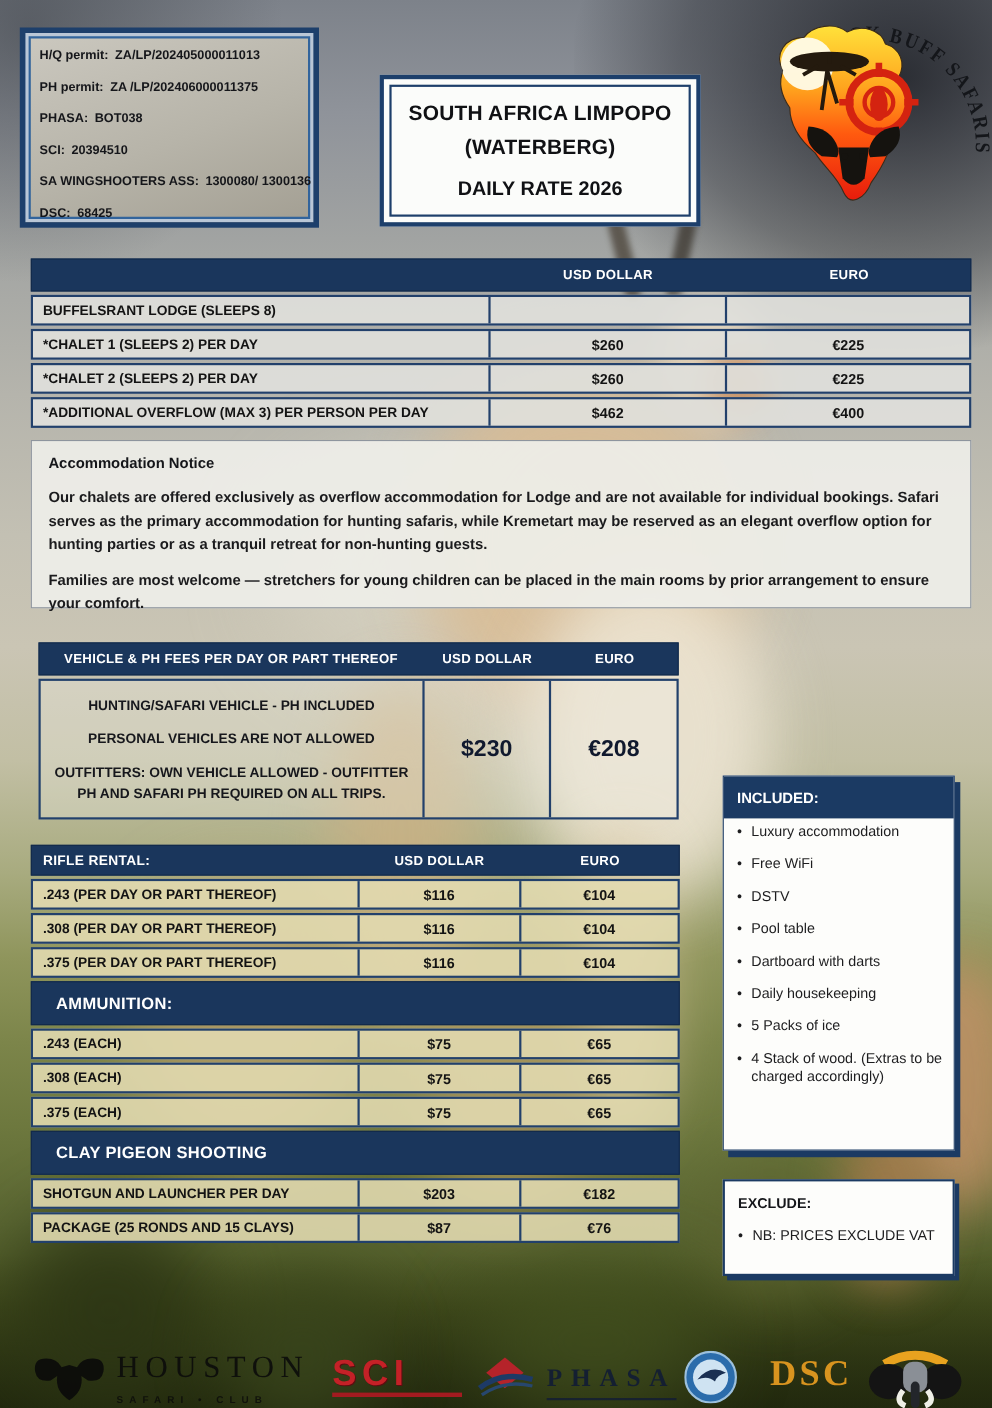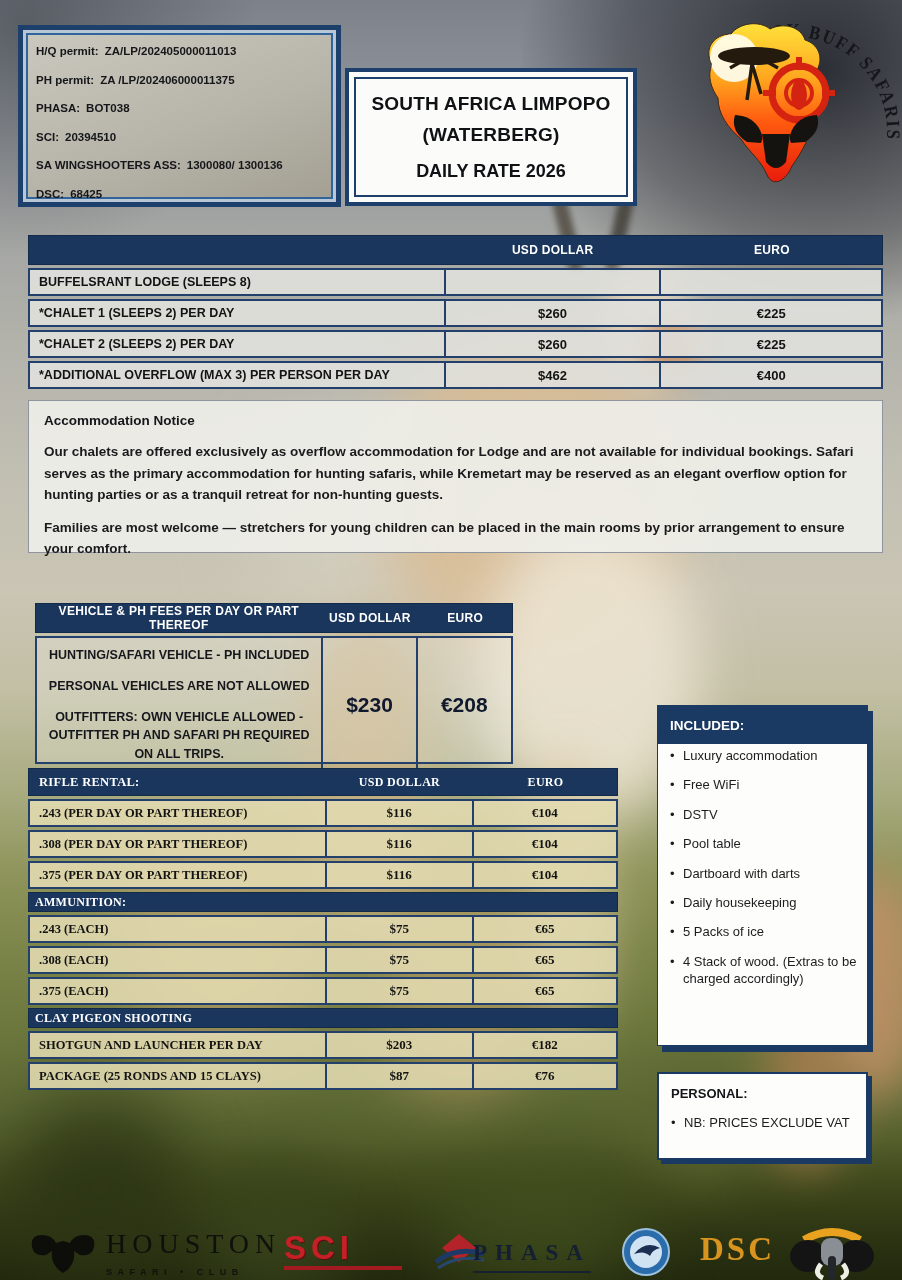--- a/index.html
+++ b/index.html
@@ -6,21 +6,21 @@
   body { background: #222; font-family: "Liberation Sans", sans-serif; }
   .page { position: relative; width: 902px; height: 1280px; overflow: hidden;
     background: linear-gradient(180deg,
       #7d828a 0%, #8f939a 8%, #a3a5a3 18%, #b5b4ac 28%, #c3c0b3 38%,
       #cac5b4 46%, #c2bfa4 54%, #a8ab7f 62%, #8f955c 68%, #7c854a 74%,
       #6d783e 80%, #5a6632 87%, #46511f 93%, #333d18 100%); }
   .blob, .shade { position: absolute; z-index: 1; pointer-events: none; }
   .layer { position: absolute; z-index: 3; }
 
   
-  .permit-box { left: 18px; top: 25px; width: 323px; height: 182px;
+  .permit-box { left: 18px; top: 25px; width: 272px; height: 182px;
     background: linear-gradient(160deg, #cbc8bf 0%, #b7b4a9 55%, #a39f93 100%);
     border: 5px solid #1d3f6b;
     box-shadow: inset 0 0 0 3px #b9c6d6, inset 0 0 0 5px #32649c;
     padding: 15px 13px; }
   .permit-line { display: flex; gap: 6px; margin-bottom: 16.5px;
     font-size: 11.5px; font-weight: bold; color: #15161a; white-space: nowrap; }
 
   
   .title-box { left: 345px; top: 68px; width: 292px; height: 138px;
     background: #fbfcfa; border: 4px solid #1d3f6b; padding: 5px; }
@@ -49,35 +49,35 @@
   .acc-grid { grid-template-columns: 48.6% 25.6% 25.8%; }
   .acc-table .trow { height: 28px; background: rgba(223,224,219,0.92); }
 
   
   .notice { left: 28px; top: 400px; width: 855px; height: 153px;
     background: rgba(238,238,232,0.93); border: 1px solid #8e959e; padding: 12px 15px; }
   .notice-title { font-size: 13.5px; font-weight: bold; color: #15161a; margin-bottom: 13px; }
   .notice p { font-size: 13.5px; font-weight: 600; color: #1b1b1d; line-height: 1.6; margin-bottom: 11px; }
 
   
-  .vehicle-table { left: 35px; top: 603px; width: 478px; }
+  .vehicle-table { left: 35px; top: 584px; width: 582px; }
   .veh-grid { grid-template-columns: 60% 20.3% 19.7%; }
   .vehicle-table .tbody { height: 128px; background: rgba(242,242,236,0.30); }
   .veh-lines { display: flex; flex-direction: column; justify-content: center; gap: 12px;
     padding: 8px 10px; text-align: center; }
   .veh-line { font-size: 12.5px; font-weight: bold; color: #16171c; line-height: 1.5; }
   .veh-price { font-size: 21px; font-weight: bold; color: #10192e; }
 
   
-  .rifle-block { left: 28px; top: 768px; width: 590px; font-family: Liberation Serif, serif; }
+  .rifle-block { left: 28px; top: 768px; width: 590px; }
   .rif-grid { grid-template-columns: 50.3% 25.4% 24.3%; }
   .rifle-block .thead { height: 28px; }
   .rifle-block .trow { height: 28px; background: rgba(228,220,178,0.88); }
-  .band { background: #1a365c; color: #fff; height: 20px; display: flex; align-items: center;
-    padding-left: 6px; font-size: 12px; font-weight: bold; margin-top: 3px;
+  .band { background: #1a365c; color: #fff; height: 40px; display: flex; align-items: center;
+    padding-left: 22px; font-size: 15px; font-weight: bold; margin-top: 3px;
     border: 1px solid #122a4a; letter-spacing: .3px; }
 
   
   .included-box { left: 657px; top: 705px; width: 211px; height: 341px;
     background: #fdfdfb; box-shadow: 5px 6px 0 #1b3a63; border: 1px solid #1b3a63; }
   .included-head { background: #1b3a63; color: #fff; height: 38px; display: flex;
     align-items: center; padding-left: 12px; font-size: 13.5px; font-weight: bold; }
   .included-body { padding: 4px 8px 10px 12px; }
   .bullet-list { list-style: none; }
   .bullet-list li { position: relative; padding-left: 13px; font-size: 13px;
@@ -88,26 +88,26 @@
     padding: 12px 10px 10px 12px; }
   .excluded-title { font-size: 13px; font-weight: bold; color: #15161a; margin-bottom: 14px; }
   .excluded-box .bullet-list li { font-weight: normal; margin-bottom: 0; }
 
   
   .logo-houston { left: 30px; top: 1228px; display: flex; align-items: center; gap: 10px; }
   .houston-name { font-family: "Liberation Serif", serif; font-size: 28px; letter-spacing: 6px;
     color: rgba(10,10,10,0.88); }
   .houston-sub { font-size: 9px; letter-spacing: 5.5px; color: rgba(10,10,10,0.8);
     font-weight: bold; margin-top: 7px; }
-  .logo-sci { left: 284px; top: 1233px; }
+  .logo-sci { left: 302px; top: 1233px; }
   .sci-text { font-size: 33px; font-weight: 900; color: #c42127; letter-spacing: 5px;
     line-height: 0.9; text-shadow: 1px 1px 0 #5d0d10; }
   .sci-bar { height: 4px; background: #a31b20; margin-top: 3px; width: 118px; }
   .logo-sahunters { left: 432px; top: 1232px; }
-  .logo-phasa { left: 473px; top: 1240px; font-family: "Liberation Serif", serif;
+  .logo-phasa { left: 497px; top: 1240px; font-family: "Liberation Serif", serif;
     font-size: 23px; letter-spacing: 8px; color: rgba(17,28,52,0.92); font-weight: bold;
     border-bottom: 2px solid rgba(17,28,52,0.8); padding-bottom: 5px; }
   .logo-wing { left: 622px; top: 1228px; }
   .logo-dsc { left: 700px; top: 1231px; font-family: "Liberation Serif", serif;
     font-size: 33px; font-weight: bold; color: #d8941f; letter-spacing: 3px; }
   .logo-elephant { left: 786px; top: 1220px; }
 </style>
 </head>
 <body>
 
@@ -320,21 +320,21 @@
         <li>Pool table</li>
         <li>Dartboard with darts</li>
         <li>Daily housekeeping</li>
         <li>5 Packs of ice</li>
         <li>4 Stack of wood. (Extras to be charged accordingly)</li>
       </ul>
     </div>
   </div>
 
   <div class="layer excluded-box">
-    <div class="excluded-title">PERSONAL:</div>
+    <div class="excluded-title">EXCLUDE:</div>
     <ul class="bullet-list">
       <li>NB: PRICES EXCLUDE VAT</li>
     </ul>
   </div>
 
   <div class="layer logo-houston">
     <svg width="66" height="44" viewBox="0 0 66 44">
       <path d="M2,16 Q0,4 12,4 Q22,4 26,12 L33,10 L40,12 Q44,4 54,4 Q66,4 64,16 Q62,26 50,24 L44,20 Q46,34 33,42 Q20,34 22,20 L16,24 Q4,26 2,16 Z" fill="rgba(10,10,10,0.9)"></path>
     </svg>
     <div>

